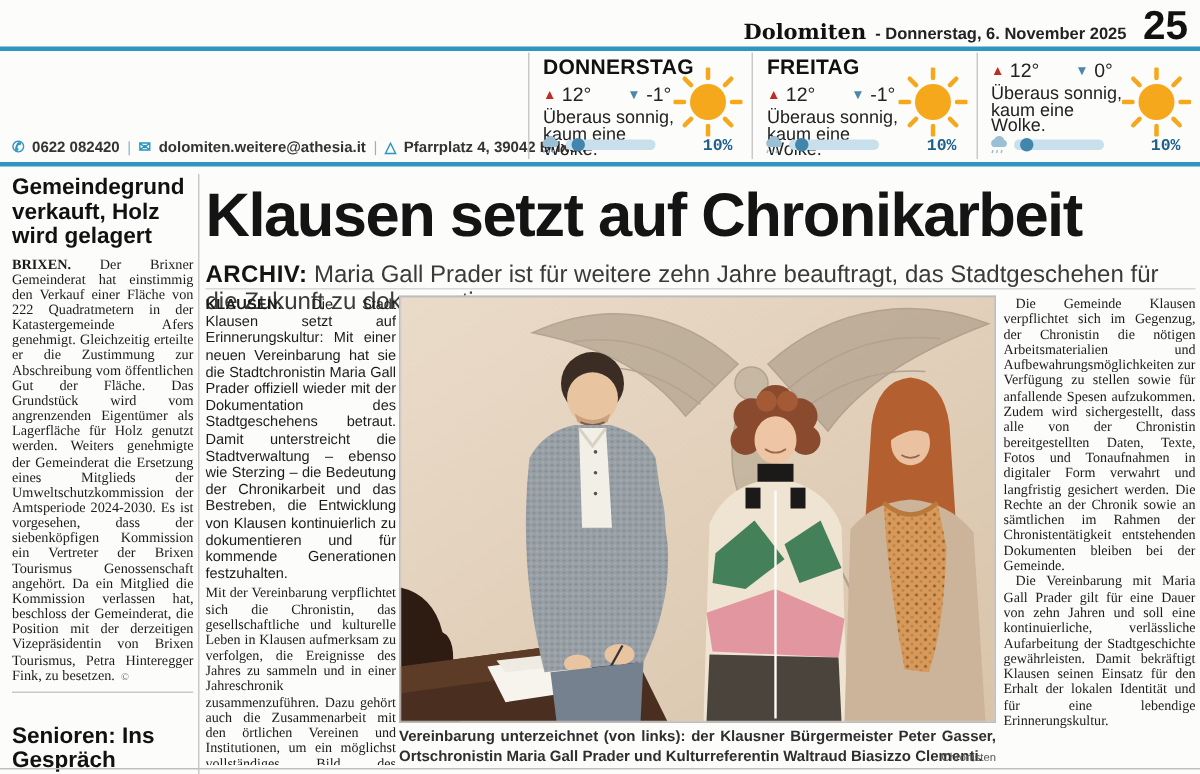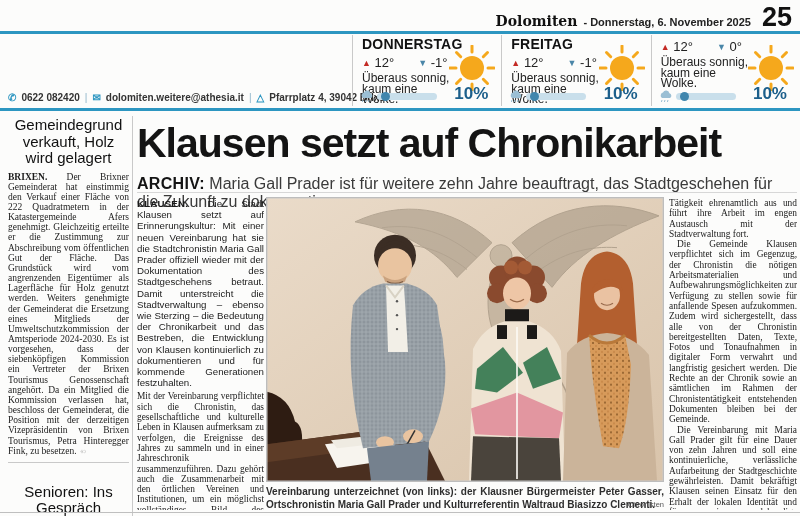--- a/index.html
+++ b/index.html
@@ -32,25 +32,25 @@
   .wp { position:relative; flex:1; border-left:1px solid #c9c9c9; padding:1px 0 0 9px; }
   .wday  { font-size:14px; font-weight:bold; letter-spacing:.2px; color:#111; }
   .wtemps { font-size:13px; margin-top:3px; color:#222; display:flex; gap:24px; }
   .wtemps .tri { font-size:9px; position:relative; top:-1px; }
   .up  { color:#c32a24; }
   .dn  { color:#4a86a8; }
   .wdesc { font-size:12px; line-height:10.5px; margin-top:3px; color:#222; width:88px; }
   .wbar-row { position:absolute; left:7px; bottom:3px; display:flex; align-items:center; gap:3px; }
   .wtrack { width:60px; height:7px; background:#c9dfeb; border-radius:4px; position:relative; }
   .wdot { position:absolute; left:4px; top:-1px; width:9px; height:9px; border-radius:50%; background:#4186ad; }
-  .wpct { position:absolute; right:13px; bottom:2px; font-size:17px; font-weight:bold; color:#1c5f8b; }
+  .wpct { position:absolute; right:13px; bottom:2px; font-size:11px; font-weight:bold; color:#1c5f8b;font-family:Liberation Mono, monospace; }
   .sun { position:absolute; right:6px; top:10px; }
   
   .lcol { position:absolute; left:8px; top:117px; width:121px; height:399px; overflow:hidden; }
-  .lhead { font-size:15px; line-height:16.5px; font-weight:normal; color:#111;text-align:center; }
+  .lhead { font-size:15px; line-height:16.5px; font-weight:bold; color:#111; }
   .lbody { margin-top:5px; font-family:"Liberation Serif", serif; font-size:9.5px; line-height:10.15px;
            text-align:justify; hyphens:auto; color:#1b1b1b; }
   .endmark { font-size:7px; color:#777; margin-left:4px; }
   .ldiv { margin-top:5px; border-top:1px solid #c9c9c9; }
   .lhead2 { margin-top:21px; }
   .vdiv { position:absolute; left:132px; top:116px; width:1px; height:400px; background:#c9c9c9; }
   
   .headline { position:absolute; left:137px; top:121px; width:660px;
               font-size:41px; line-height:44px; font-weight:bold; color:#141414; letter-spacing:-1px; }
   .subhead { position:absolute; left:137px; top:175px; width:660px; font-size:16px; color:#3a3a3a; }
@@ -322,19 +322,18 @@
     </g>
     <rect width="396" height="285" fill="none" stroke="#c8c8c8"></rect>
   </svg>
 
   <div class="caption">
     <span>Vereinbarung unterzeichnet (von links): der Klausner Bürgermeister Peter Gasser, Ortschronistin Maria Gall Prader und Kulturreferentin Waltraud Biasizzo Clementi.</span>
     <span class="credit">Chronisten</span>
   </div>
 
   <div class="acol acol-2">
-    <p>Tätigkeit ehrenamtlich aus und führt ihre Arbeit im engen Austausch mit der Stadtverwaltung fort.</p>
     <p class="ind">Die Gemeinde Klausen verpflichtet sich im Gegenzug, der Chronistin die nötigen Arbeitsmaterialien und Aufbewahrungsmöglichkeiten zur Verfügung zu stellen sowie für anfallende Spesen aufzukommen. Zudem wird sichergestellt, dass alle von der Chronistin bereitgestellten Daten, Texte, Fotos und Tonaufnahmen in digitaler Form verwahrt und langfristig gesichert werden. Die Rechte an der Chronik sowie an sämtlichen im Rahmen der Chronistentätigkeit entstehenden Dokumenten bleiben bei der Gemeinde.</p>
     <p class="ind"><span>Die Vereinbarung mit Maria Gall Prader gilt für eine Dauer von zehn Jahren und soll eine kontinuierliche, verlässliche Aufarbeitung der Stadtgeschichte gewährleisten. Damit bekräftigt Klausen seinen Einsatz für den Erhalt der lokalen Identität und für eine lebendige Erinnerungskultur.</span></p>
   </div>
 
   <div class="rule-bot"></div>
 </div>
 
 </body></html>

